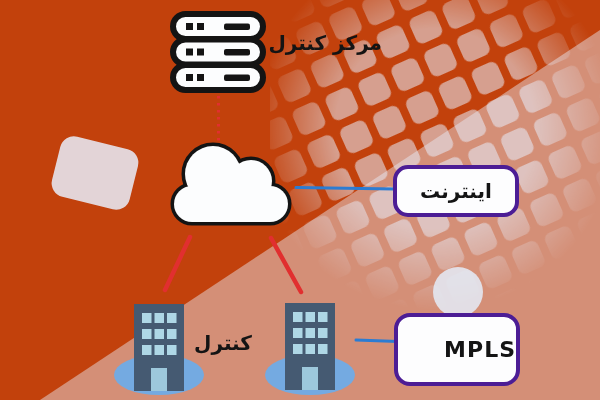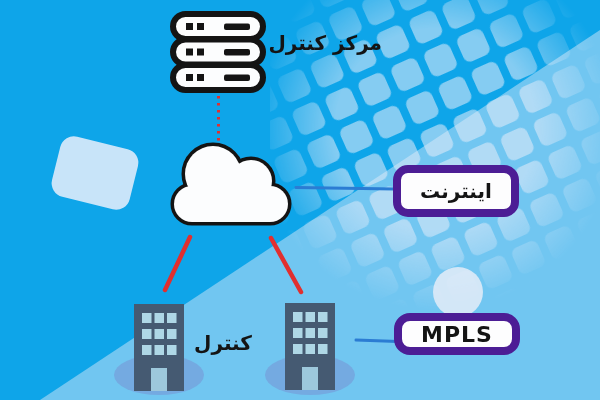--- a/index.html
+++ b/index.html
@@ -1,45 +1,45 @@
 <!DOCTYPE html>
 <html><head>
 <meta charset="utf-8">
 <style>
   html, body { margin: 0; padding: 0; }
   body { font-family: "DejaVu Sans", sans-serif; }
   .stage {
     position: relative;
     width: 600px;
     height: 400px;
-    background: #0ea5e9;
+    background: #c2410c;
     overflow: hidden;
   }
   .stage svg { position: absolute; left: 0; top: 0; }
   .label {
     position: absolute;
     color: #141414;
     font-weight: bold;
     text-align: center;
     white-space: nowrap;
   }
   .title-label   { left: 278px; top: 31px;  width: 104px; font-size: 20px; }
   .sdwan-label   { left: 177px; top: 176px; width: 100px; font-size: 21px; letter-spacing: .5px; }
   .offices-label { left: 192px; top: 331px; width: 62px;  font-size: 20px; }
   .node-box {
     position: absolute;
     box-sizing: border-box;
     background: #fdfdfe;
-    border: 8px solid #4c1d95;
+    border: 4px solid #4c1d95;
     display: flex;
     align-items: center;
     justify-content: center;
   }
   .internet-box { left: 393px; top: 165px; width: 126px; height: 52px; border-radius: 15px; }
-  .mpls-box     { left: 394px; top: 313px; width: 126px; height: 42px; border-radius: 16px; }
+  .mpls-box     { left: 394px; top: 313px; width: 126px; height: 73px; border-radius: 16px; justify-content: flex-end; }
   .node-box span {
     color: #141414;
     font-weight: bold;
     font-size: 20px;
     white-space: nowrap;
   }
   .mpls-box span { font-size: 22px; letter-spacing: 1px; }
 </style>
 </head>
 <body>

